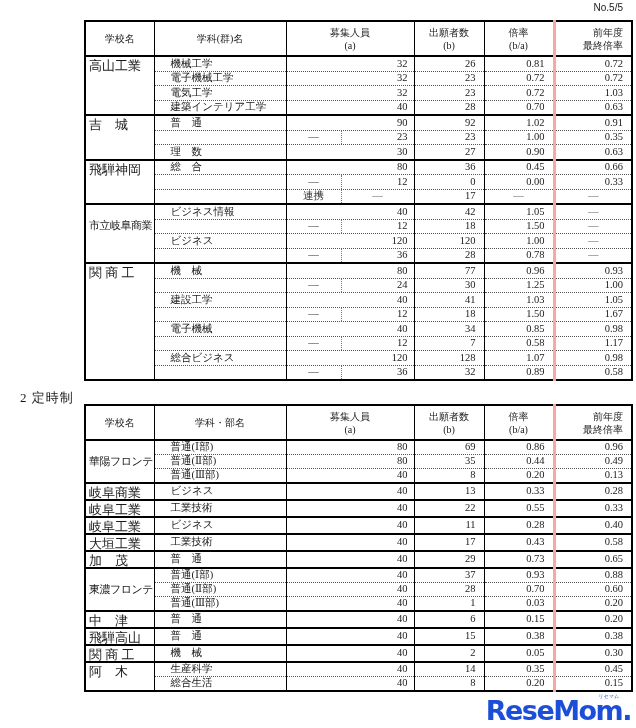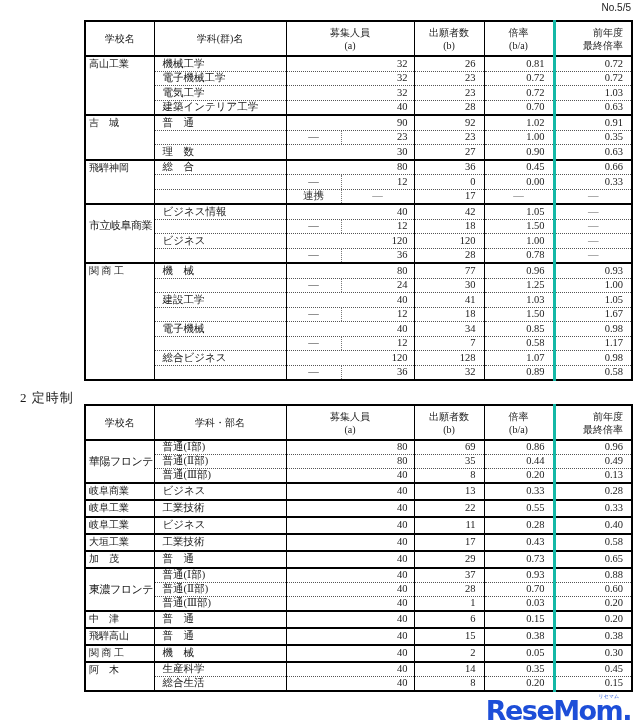--- a/index.html
+++ b/index.html
@@ -5,21 +5,21 @@
   html,body{margin:0;padding:0;}
   .page{
     position:relative;
     width:636px;height:728px;
     background:#ffffff;
     font-family:"Liberation Serif","DejaVu Serif",serif;
     color:#1a1a1a;
     overflow:hidden;
   }
   .page-no{
-    position:absolute;top:2px;right:5px;
+    position:absolute;top:2px;right:13px;
     font-size:10px;
     font-family:"Liberation Sans","DejaVu Sans",sans-serif;
   }
   .tbl-wrap{position:absolute;left:36px;}
   .tbl-wrap.t1{top:20px;}
   .tbl-wrap.t2{top:404px;}
   .section-label{
     position:absolute;left:20px;top:389px;
     font-size:13px;letter-spacing:1px;
   }
@@ -45,30 +45,30 @@
     font-size:10.5px;
     border-left:1px solid #000;
     height:13.5px;
     padding:0;
     vertical-align:middle;
     white-space:nowrap;
     overflow:hidden;
     line-height:1;
   }
   .t2 tbody td{height:13px;}
-  td.prev, thead td.prev{border-left:3px solid #14b8a6;}
+  td.prev, thead td.prev{border-left:3px solid #fca5a5;}
   tbody tr + tr td{border-top:1px dotted #555;}
   tbody tr.group-start td{border-top:2px solid #000;}
   td.school{
     vertical-align:top;
     padding:2px 0 0 3px;
-    font-size:10px;
+    font-size:13px;
   }
   td.school.tight{font-size:11px;letter-spacing:-0.5px;padding-top:15px;}
-  td.dept{padding-left:8px;}
+  td.dept{padding-left:16px;}
   td.app,td.ratio,td.prev{text-align:right;padding-right:8px;}
   tbody td.dash{text-align:center;color:#666;padding-right:0;}
   td.cap{padding:0;}
   .cap-wrap{display:flex;align-items:center;height:100%;}
   .cap-label{
     width:54px;flex:0 0 54px;
     text-align:center;
     align-self:stretch;
     display:flex;align-items:center;justify-content:center;
     color:#333;

